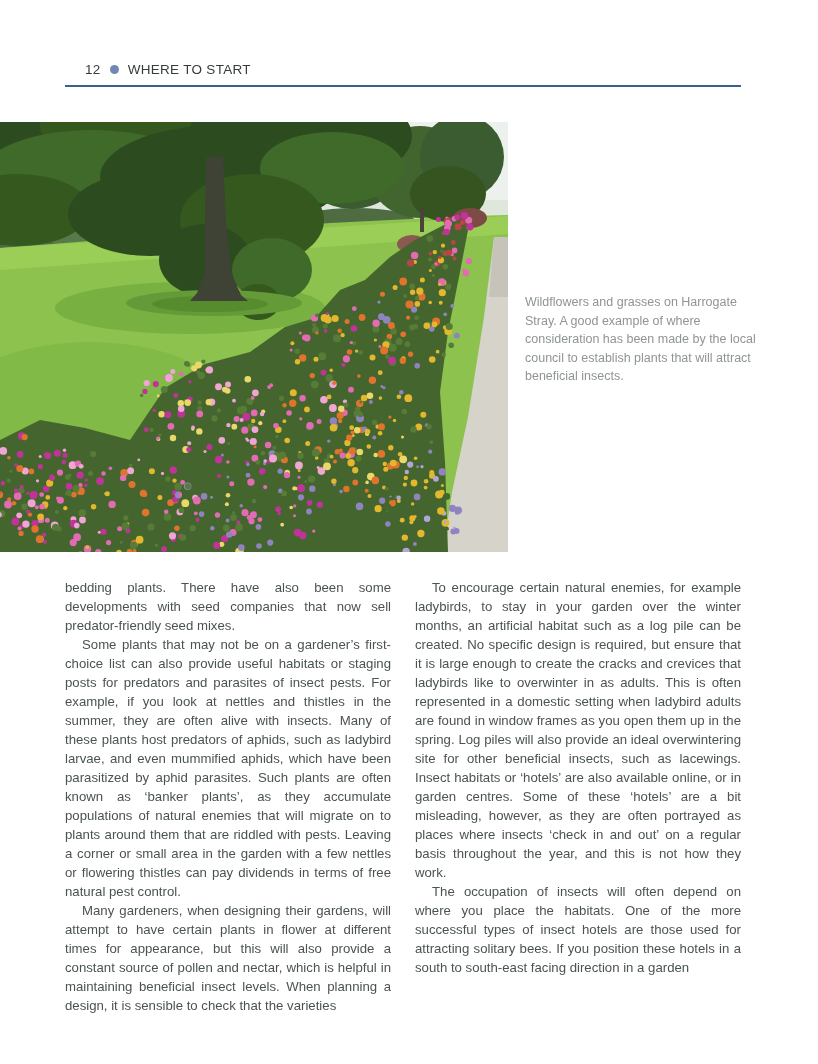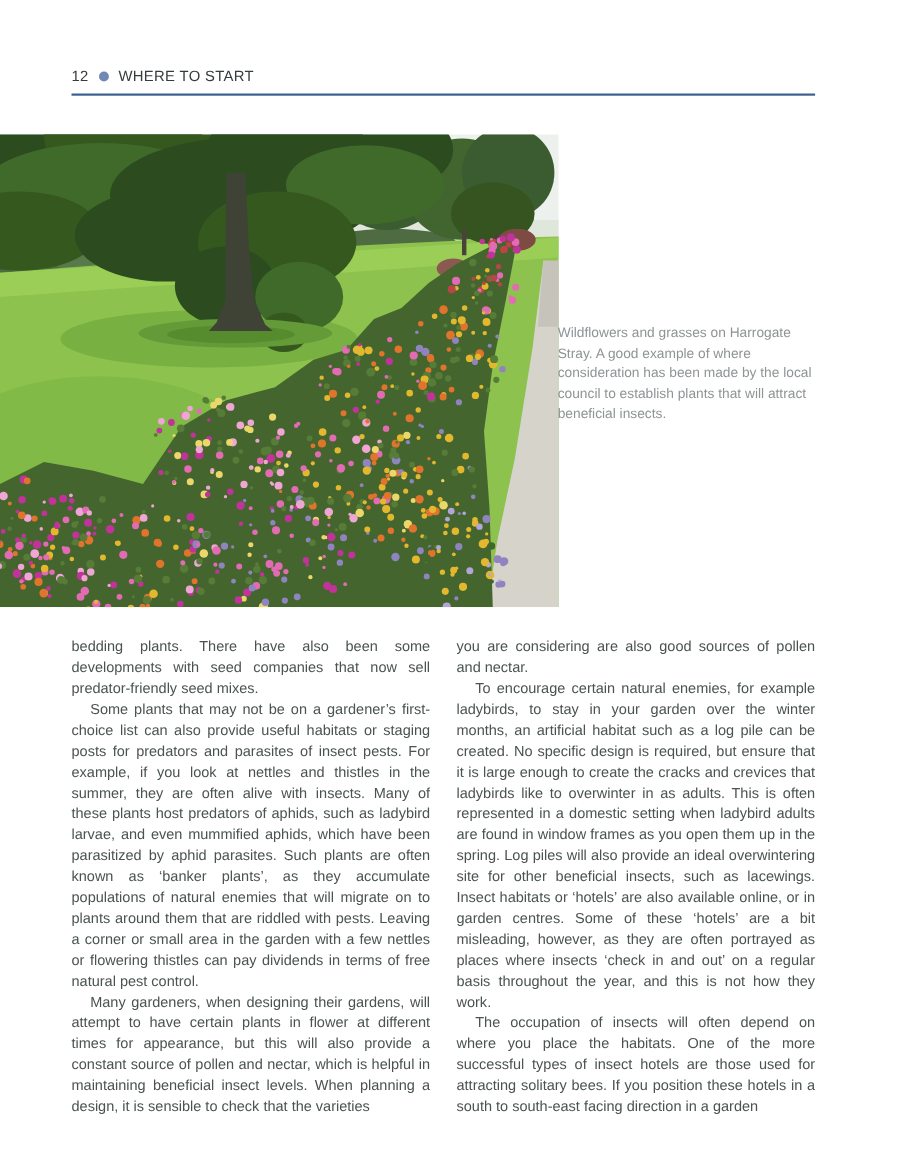--- a/index.html
+++ b/index.html
@@ -5,29 +5,29 @@
   html,body{margin:0;padding:0;background:#ffffff;}
   #page{
     position:relative;width:818px;height:1064px;background:#ffffff;
     font-family:"Liberation Sans","DejaVu Sans",sans-serif;overflow:hidden;
   }
   
   #running-head{
     position:absolute;left:65px;top:62px;display:flex;align-items:center;gap:9px;
     font-size:13.5px;color:var(--header-text,#363b3e);letter-spacing:.3px;
   }
-  #running-head .pagenum{font-weight:400;}
+  #running-head .pagenum{font-weight:400;margin-left:20px;}
   #running-head .dot{width:9px;height:9px;border-radius:50%;background:var(--accent-dot,#7187b4);display:inline-block;}
   #head-rule{position:absolute;left:65px;top:85px;width:676px;height:2px;background:var(--rule,#39608f);}
   
   #photo{position:absolute;left:0;top:122px;width:508px;height:430px;overflow:hidden;}
   #photo svg{display:block;}
   
   #caption{
-    position:absolute;left:507px;top:293px;width:233px;
+    position:absolute;left:525px;top:293px;width:233px;
     font-size:12.5px;line-height:18.6px;color:var(--caption-text,#8f9496);
   }
   
   #bodytext{
     position:absolute;left:65px;top:578px;width:676px;display:flex;gap:24px;
     font-size:13.2px;line-height:19px;color:var(--body-text,#4a5350);justify-content:flex-end;
   }
   .col{width:326px;text-align:justify;}
   .para{margin:0;}
   .para.indent{text-indent:17px;}
@@ -804,19 +804,18 @@
 
   <div id="caption">Wildflowers and grasses on Harrogate Stray. A good example of where consideration has been made by the local council to establish plants that will attract beneficial insects.</div>
 
   <div id="bodytext">
     <div class="col">
       <p class="para">bedding plants. There have also been some developments with seed companies that now sell predator-friendly seed mixes.</p>
       <p class="para indent">Some plants that may not be on a gardener’s first-choice list can also provide useful habitats or staging posts for predators and parasites of insect pests. For example, if you look at nettles and thistles in the summer, they are often alive with insects. Many of these plants host predators of aphids, such as ladybird larvae, and even mummified aphids, which have been parasitized by aphid parasites. Such plants are often known as ‘banker plants’, as they accumulate populations of natural enemies that will migrate on to plants around them that are riddled with pests. Leaving a corner or small area in the garden with a few nettles or flowering thistles can pay dividends in terms of free natural pest control.</p>
       <p class="para indent">Many gardeners, when designing their gardens, will attempt to have certain plants in flower at different times for appearance, but this will also provide a constant source of pollen and nectar, which is helpful in maintaining beneficial insect levels. When planning a design, it is sensible to check that the varieties</p>
     </div>
     <div class="col">
-      <p class="para">you are considering are also good sources of pollen and nectar.</p>
       <p class="para indent">To encourage certain natural enemies, for example ladybirds, to stay in your garden over the winter months, an artificial habitat such as a log pile can be created. No specific design is required, but ensure that it is large enough to create the cracks and crevices that ladybirds like to overwinter in as adults. This is often represented in a domestic setting when ladybird adults are found in window frames as you open them up in the spring. Log piles will also provide an ideal overwintering site for other beneficial insects, such as lacewings. Insect habitats or ‘hotels’ are also available online, or in garden centres. Some of these ‘hotels’ are a bit misleading, however, as they are often portrayed as places where insects ‘check in and out’ on a regular basis throughout the year, and this is not how they work.</p>
       <p class="para indent">The occupation of insects will often depend on where you place the habitats. One of the more successful types of insect hotels are those used for attracting solitary bees. If you position these hotels in a south to south-east facing direction in a garden</p>
     </div>
   </div>
 
 </div>
 
 </body></html>

